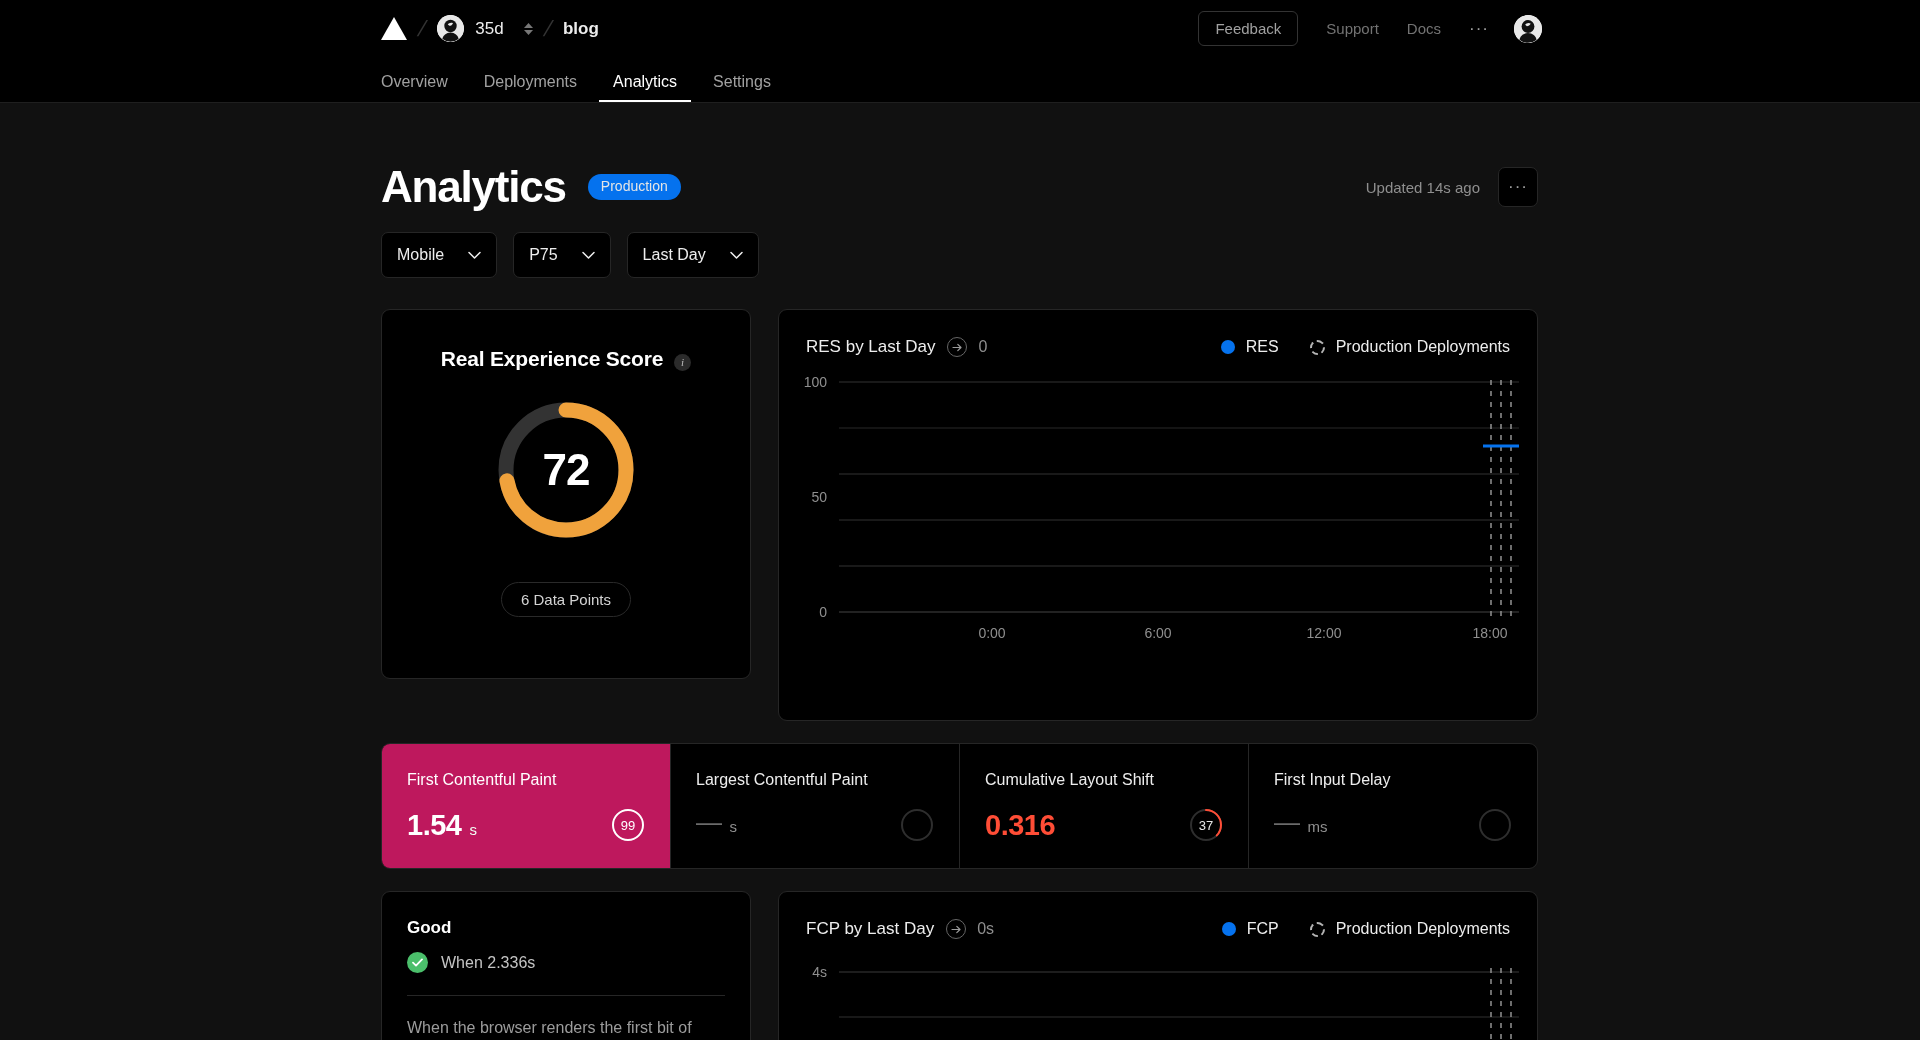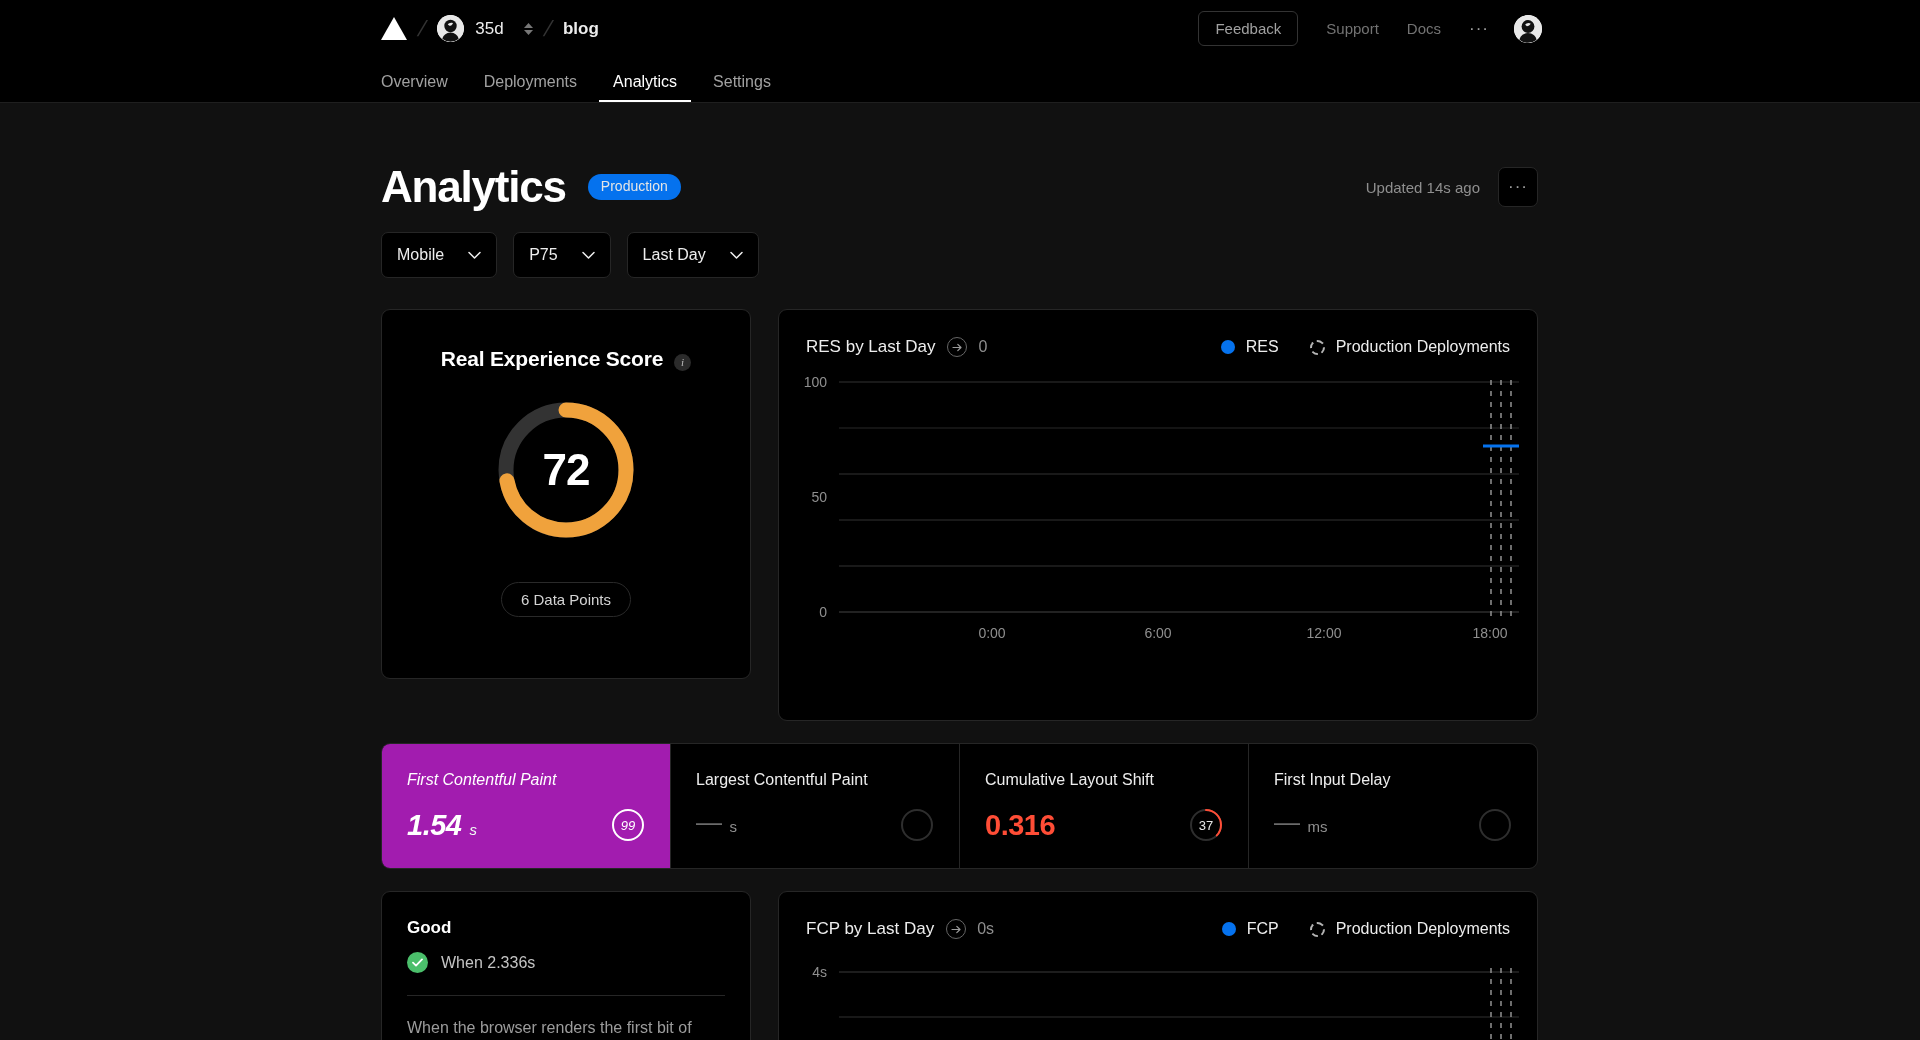--- a/index.html
+++ b/index.html
@@ -153,21 +153,21 @@
   
   .metrics {
     display:flex; margin-top:22px; border:1px solid #262626; border-radius:9px;
     overflow:hidden; background:#000;
   }
   .metric {
     flex:1; padding:27px 25px 28px 25px; position:relative;
     border-right:1px solid #262626; min-height:114px;
   }
   .metric:last-child { border-right:none; }
-  .metric.active { background:#a21caf;font-style:italic; }
+  .metric.active { background:#be185d; }
   .metric-name { font-size:16px; color:#ededed; font-weight:400; }
   .metric.active .metric-name { color:#fff; }
   .metric-row { display:flex; align-items:flex-end; margin-top:22px; }
   .metric-val { font-size:29px; font-weight:700; letter-spacing:-.5px; line-height:1; }
   .metric-val.white { color:#fff; }
   .metric-val.red { color:#ff4d36; }
   .metric-val.dash { color:#6b6b6b; font-weight:400; font-size:26px; position:relative; top:-2px;}
   .metric-unit { font-size:15px; color:#c9c9c9; margin-left:8px; position:relative; top:-2px; }
   .metric.active .metric-unit { color:#f2fff5; }
   .metric-unit.dim { color:#8f8f8f; }

